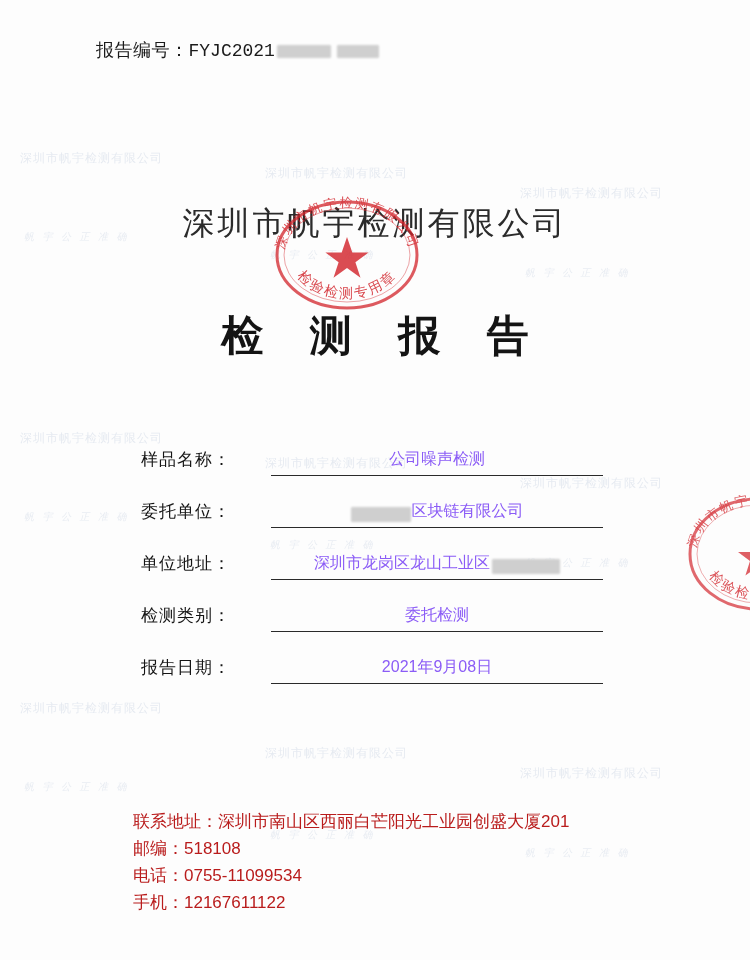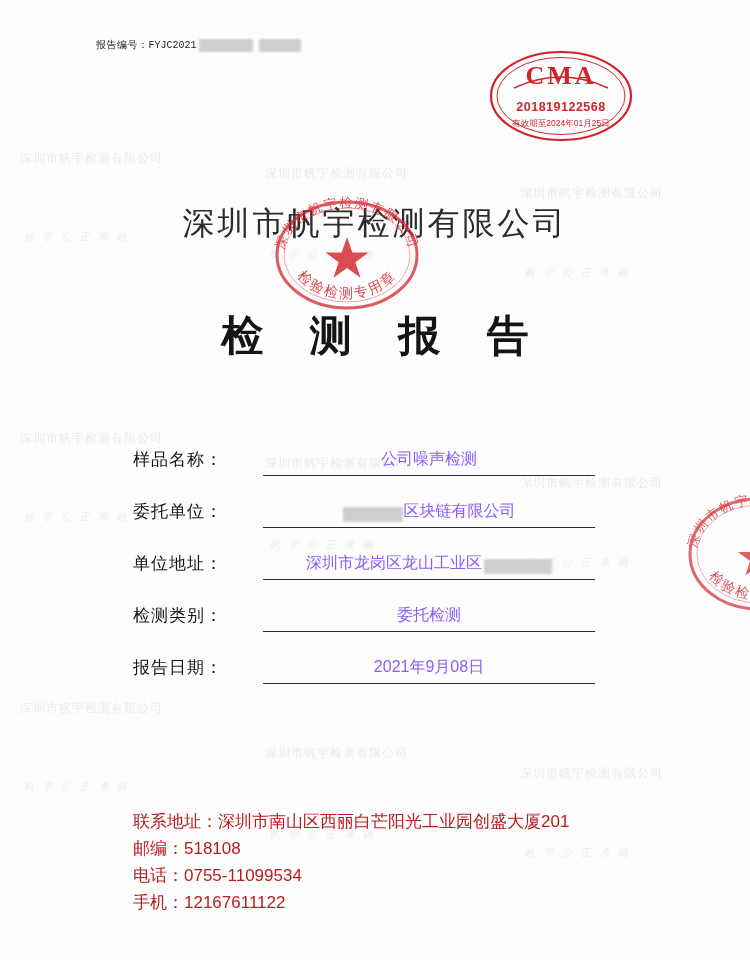--- a/index.html
+++ b/index.html
@@ -40,21 +40,21 @@
     transform-origin: left top;
     font-family: "Liberation Serif", serif;
   }
   .wm.sm { font-size: 10px; letter-spacing: 3px; opacity: .30; font-style: italic; }
 
   
   .report-no {
     position: absolute;
     left: 96px;
     top: 38px;
-    font-size: 10px;
+    font-size: 18px;
     letter-spacing: .5px;
     color: #1b1b1b;
     font-family: "Liberation Sans", sans-serif;
   }
   .report-no .code {
     font-family: "Liberation Mono", monospace;
     letter-spacing: 0px;
   }
   .redact {
     display: inline-block;
@@ -112,20 +112,21 @@
     color: #141414;
     font-family: "Liberation Serif", serif;
   }
 
   
   .fields {
     position: absolute;
     left: 0;
     top: 424px;
     width: 676px;
+    padding-left: 8px;
   }
   .field-row {
     display: flex;
     align-items: flex-end;
     height: 52px;
     padding-left: 133px;
   }
   .field-label {
     width: 130px;
     font-size: 17px;
@@ -196,30 +197,20 @@
     <div class="wm" style="left:520px; top:475px;">深圳市帆宇检测有限公司</div>
     <div class="wm sm" style="left:525px; top:556px;">帆 宇 公 正 准 确</div>
     <div class="wm" style="left:520px; top:765px;">深圳市帆宇检测有限公司</div>
     <div class="wm sm" style="left:525px; top:846px;">帆 宇 公 正 准 确</div>
   </div>
 
   <div class="report-no">
     <span>报告编号：</span><span class="code">FYJC2021</span><span class="redact n1"></span><span class="redact n2"></span>
   </div>
 
-  <div class="cma-seal">
-    <svg width="150" height="96" viewBox="0 0 150 96" xmlns="http://www.w3.org/2000/svg">
-      <ellipse cx="75" cy="48" rx="70" ry="44" fill="none" stroke="#d2232a" stroke-width="2.2"></ellipse>
-      <ellipse cx="75" cy="48" rx="64" ry="38.5" fill="none" stroke="#d2232a" stroke-width="1"></ellipse>
-      <text x="75" y="36" text-anchor="middle" font-family="Liberation Serif, serif" font-size="26" font-weight="bold" fill="#d2232a" letter-spacing="3">CMA</text>
-      <path d="M28 40 q47 -22 94 0" fill="none" stroke="#d2232a" stroke-width="1.6"></path>
-      <text x="75" y="63" text-anchor="middle" font-family="Liberation Sans, sans-serif" font-size="12.5" font-weight="bold" fill="#d2232a" letter-spacing="0.5">201819122568</text>
-      <text x="75" y="78" text-anchor="middle" font-family="Liberation Sans, sans-serif" font-size="8.5" fill="#d2232a">有效期至2024年01月25日</text>
-    </svg>
-  </div>
 
   <div class="company-title">深圳市帆宇检测有限公司</div>
 
   <div class="round-stamp">
     <svg width="170" height="124" viewBox="0 0 170 124" xmlns="http://www.w3.org/2000/svg">
       <defs>
         <path id="arcTop" d="M22 62 a63 48 0 0 1 126 0"></path>
         <path id="arcBottom" d="M28 62 a57 43 0 0 0 114 0"></path>
       </defs>
       <ellipse cx="85" cy="62" rx="70" ry="53" fill="none" stroke="#d2232a" stroke-width="3" opacity="0.85"></ellipse>

